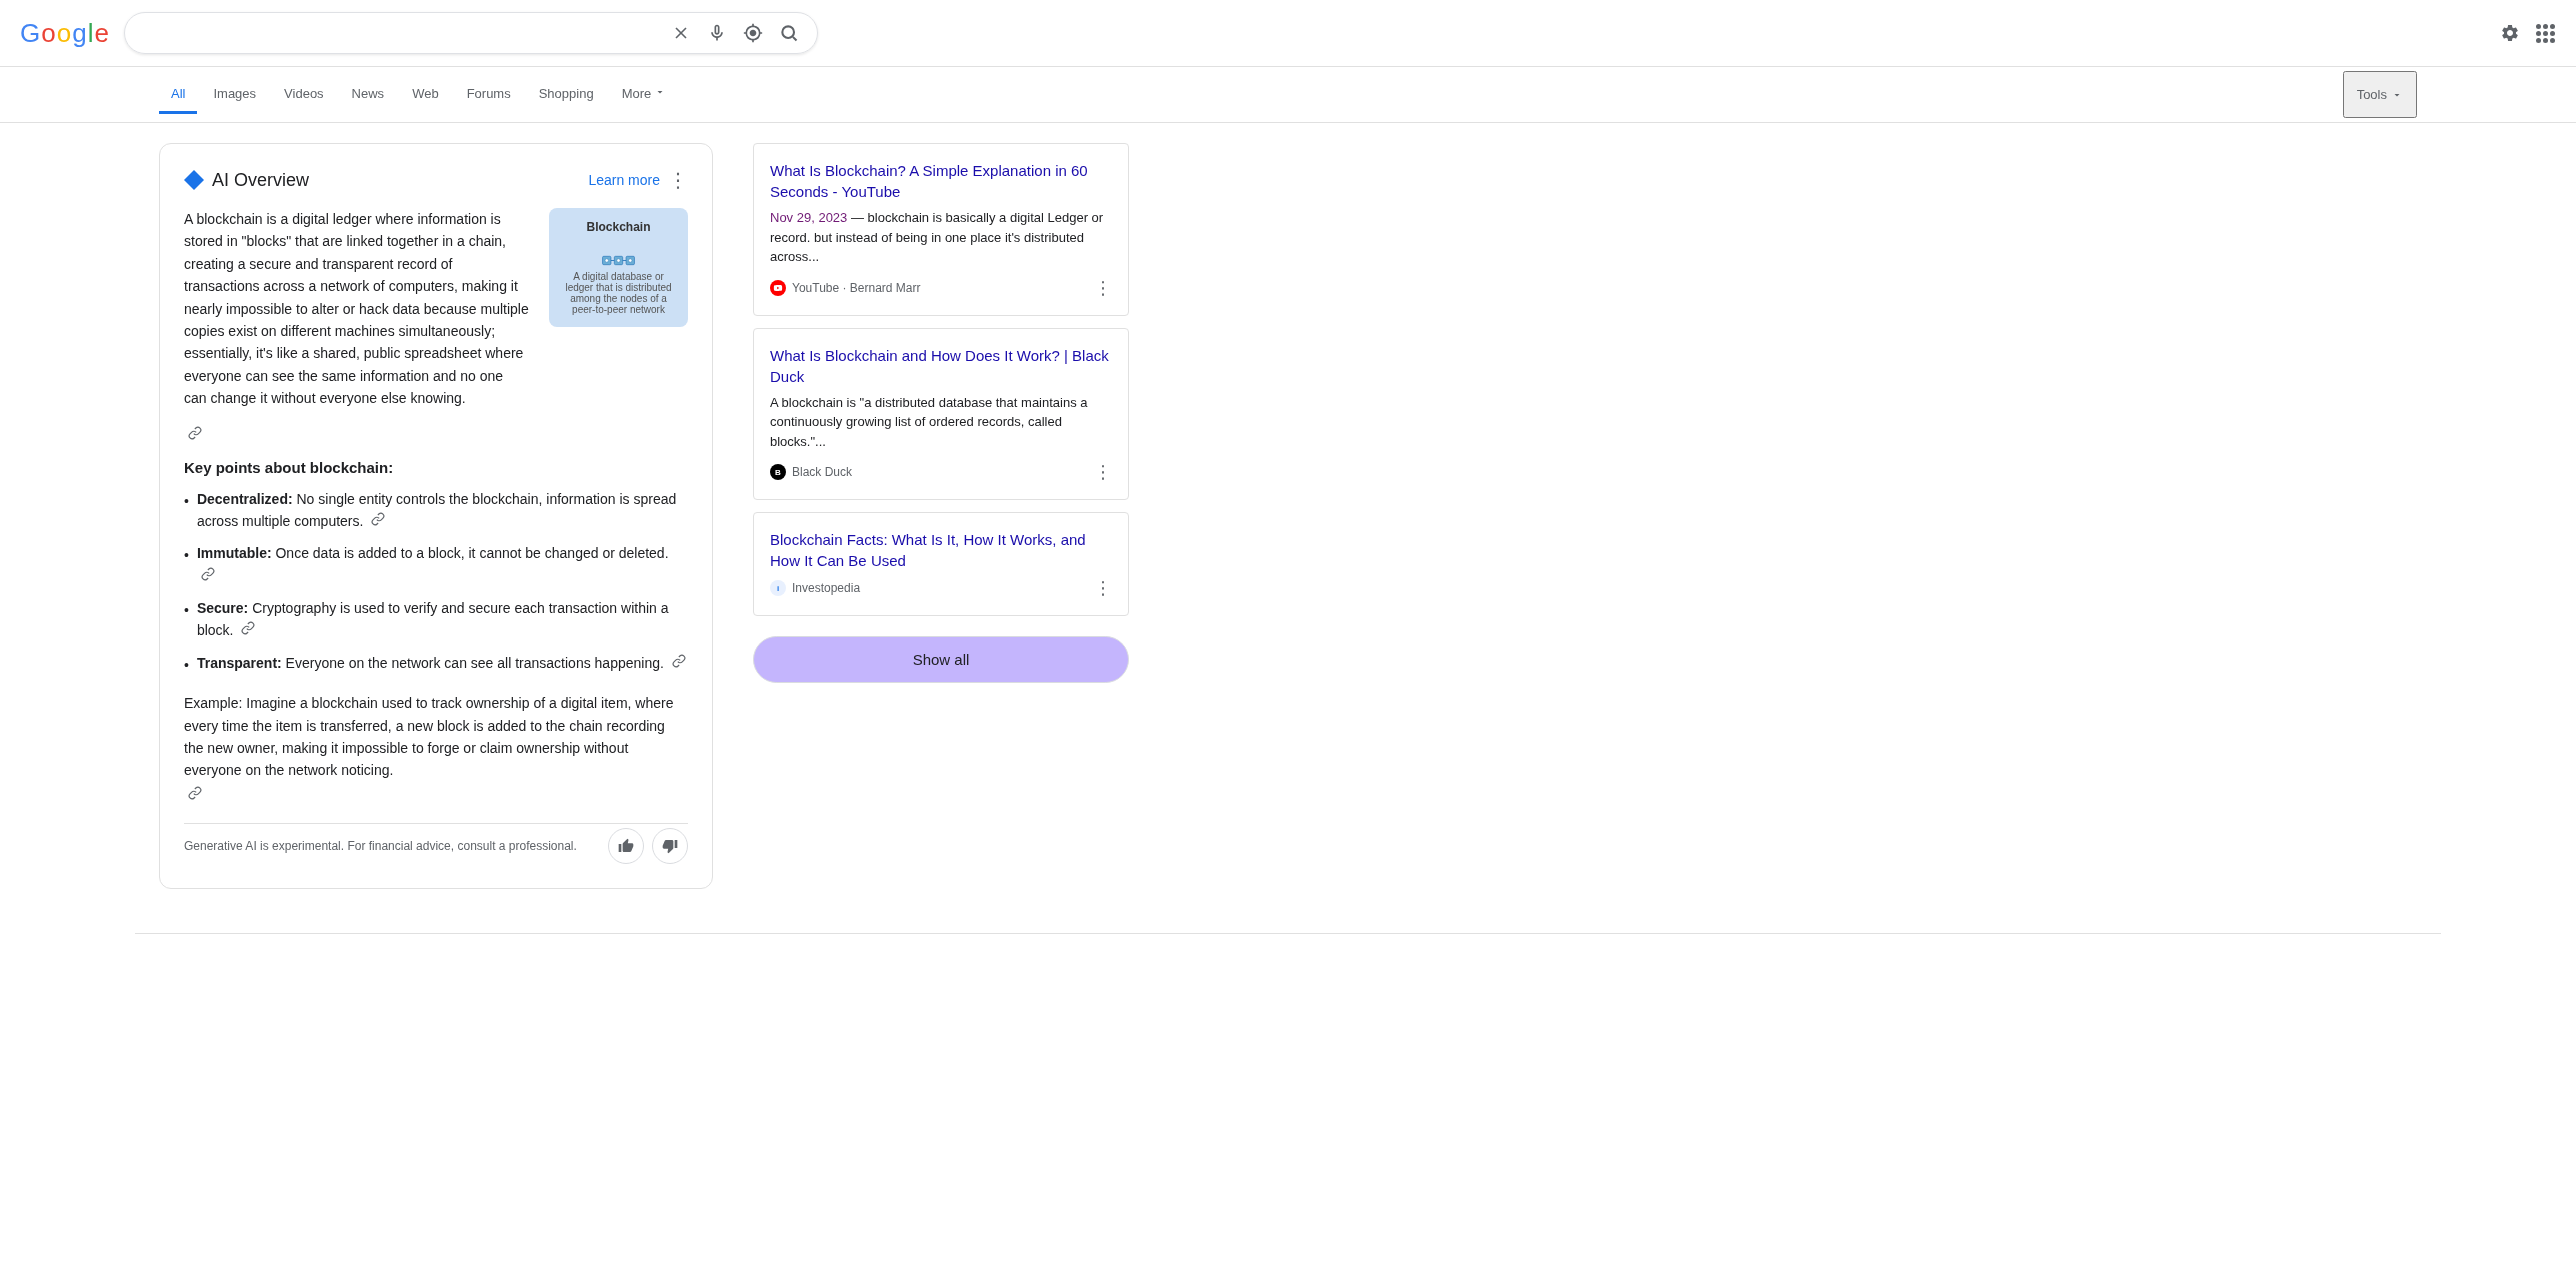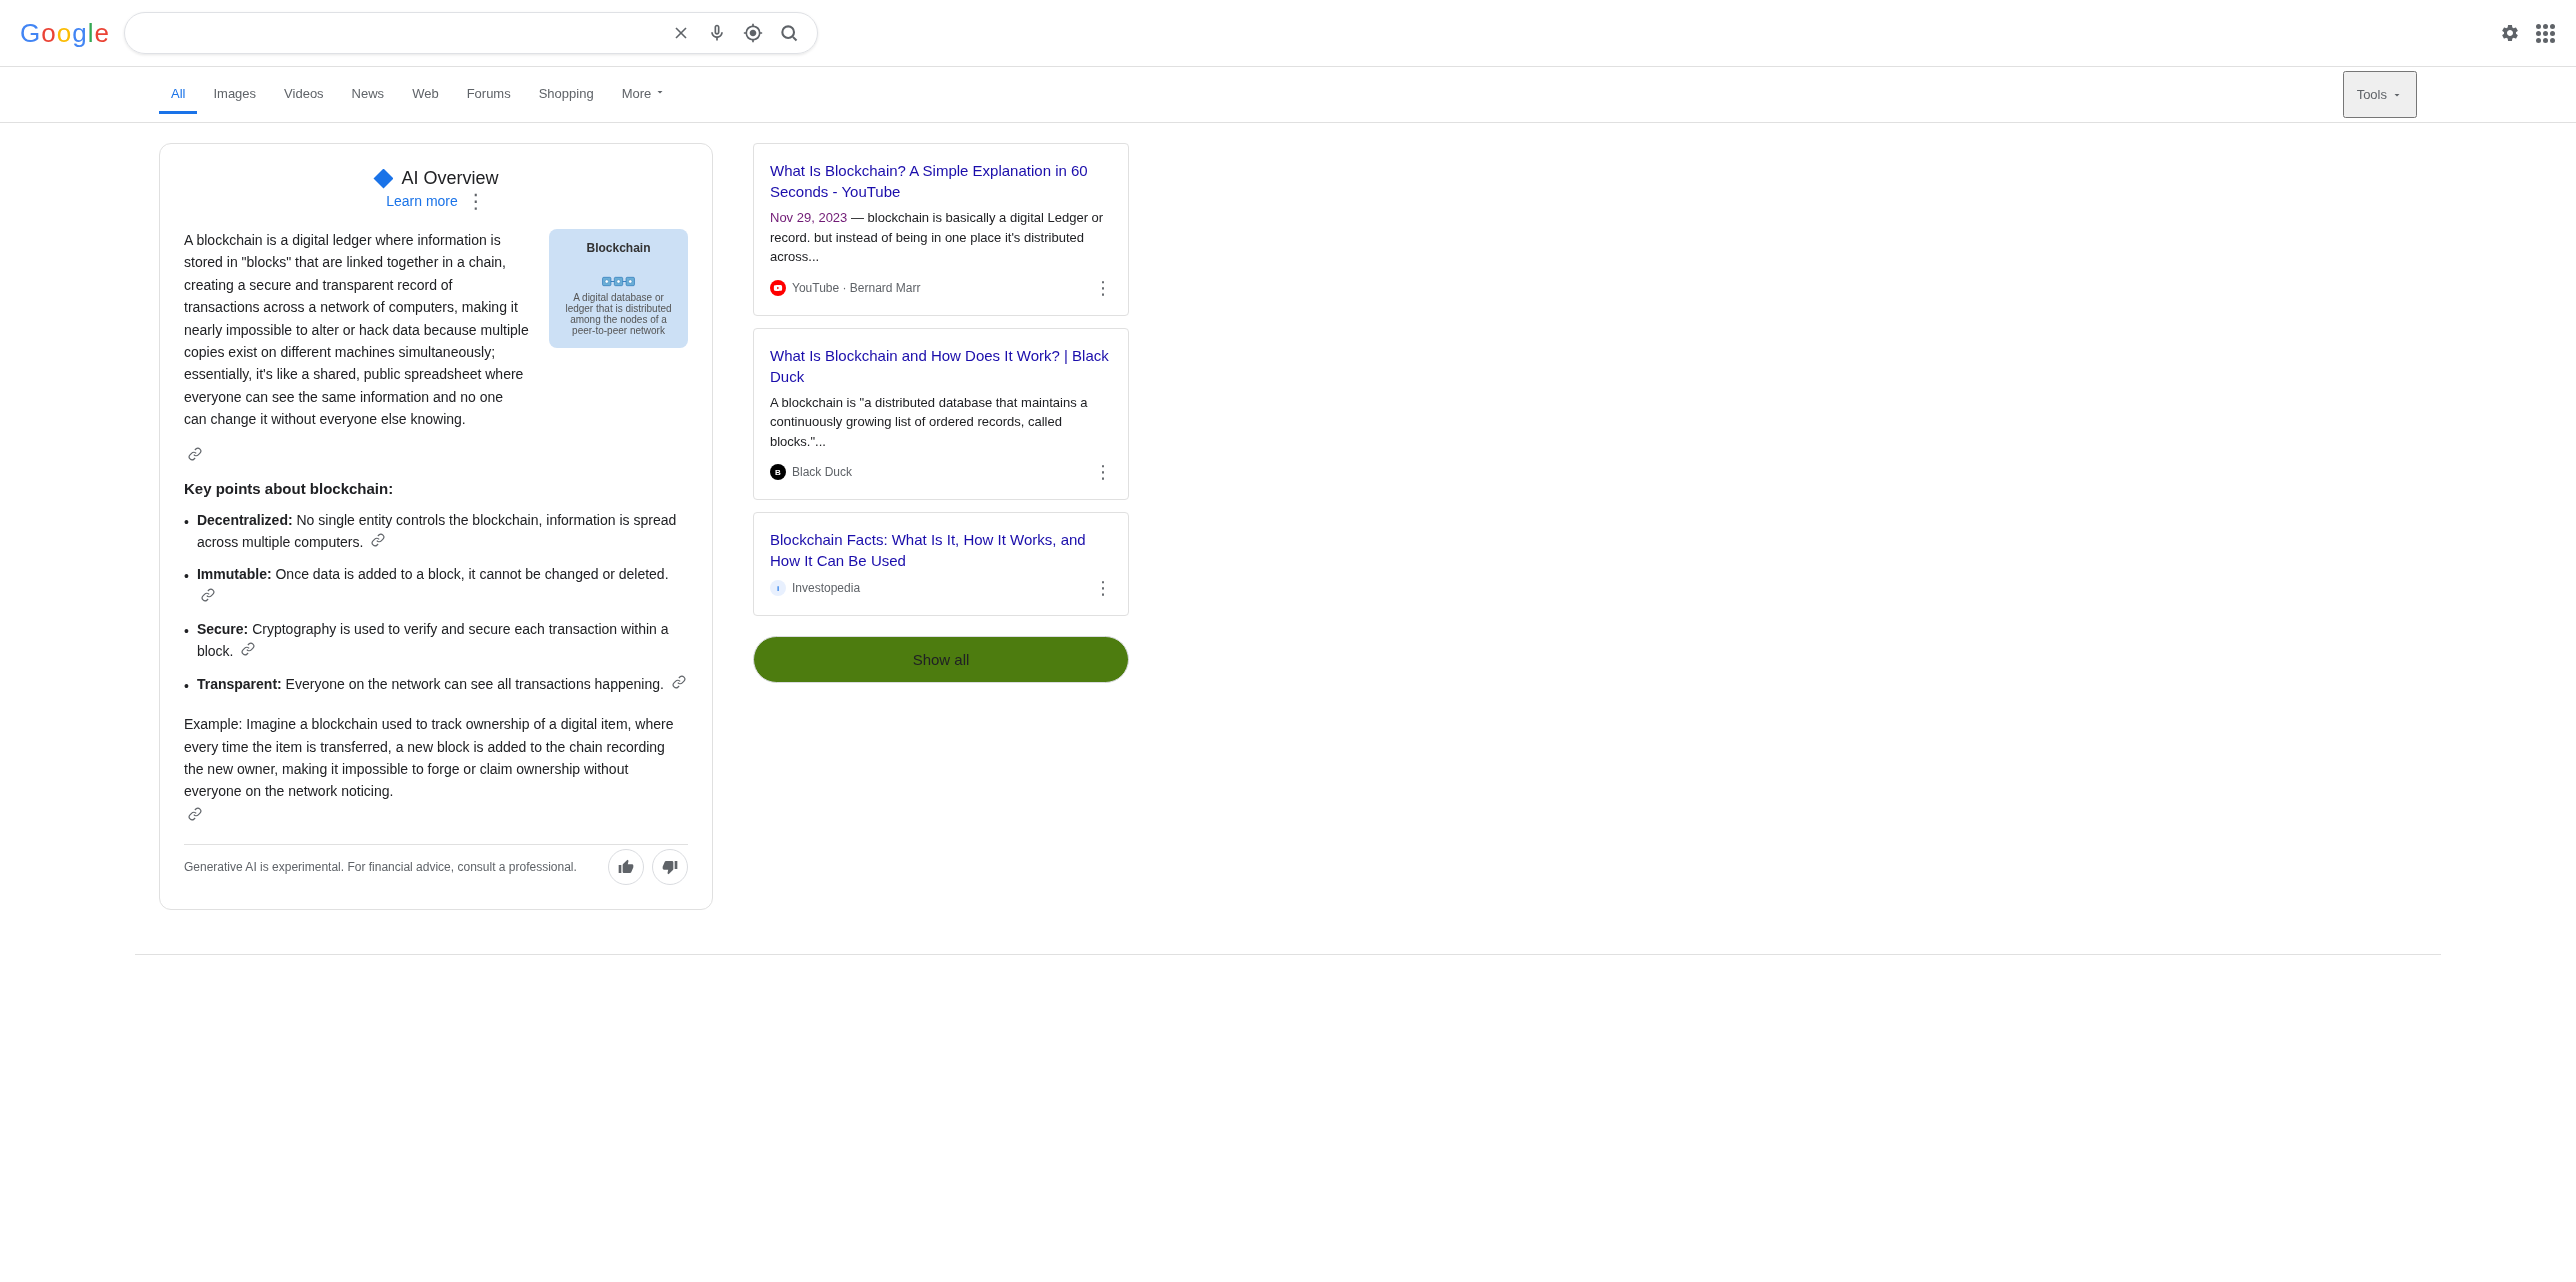--- a/index.html
+++ b/index.html
@@ -29,21 +29,21 @@
     .nav-right { margin-left: auto; }
     .tools-btn { padding: 14px 12px; font-size: 13px; color: #5f6368; cursor: pointer; display: flex; align-items: center; gap: 4px; }
 
     
     .main { display: flex; padding: 20px 159px; gap: 40px; max-width: 1288px; }
     .left-col { flex: 1; max-width: 753px; }
     .right-col { width: 376px; flex-shrink: 0; }
 
     
     .ai-overview { border: 1px solid #e0e0e0; border-radius: 12px; padding: 24px; margin-bottom: 24px; }
-    .ai-header { display: flex; align-items: center; justify-content: space-between; margin-bottom: 16px; flex-direction: column; }
+    .ai-header { display: flex; align-items: center; justify-content: space-between; margin-bottom: 16px; }
     .ai-title { display: flex; align-items: center; gap: 8px; font-size: 18px; font-weight: 500; }
     .ai-diamond { width: 20px; height: 20px; background: #1a73e8; clip-path: polygon(50% 0%, 100% 50%, 50% 100%, 0% 50%); }
     .ai-header-right { display: flex; align-items: center; gap: 8px; }
     .learn-more { font-size: 14px; color: #1a73e8; cursor: pointer; }
     .more-icon { color: #5f6368; cursor: pointer; font-size: 20px; }
 
     .ai-body { display: flex; gap: 20px; }
     .ai-text-area { flex: 1; }
     .ai-text { font-size: 14px; line-height: 1.6; color: #202124; margin-bottom: 16px; }
     .ai-image { width: 139px; flex-shrink: 0; }
@@ -69,21 +69,21 @@
     .source-title { font-size: 15px; font-weight: 500; color: #1a0dab; margin-bottom: 6px; cursor: pointer; line-height: 1.4; }
     .source-snippet { font-size: 13px; color: #202124; line-height: 1.5; margin-bottom: 10px; }
     .source-meta { display: flex; align-items: center; justify-content: space-between; }
     .source-site { display: flex; align-items: center; gap: 6px; font-size: 12px; color: #5f6368; }
     .site-favicon { width: 16px; height: 16px; border-radius: 50%; display: flex; align-items: center; justify-content: center; font-size: 9px; font-weight: bold; }
     .yt-fav { background: #FF0000; color: white; }
     .bd-fav { background: #000; color: white; border-radius: 50%; }
     .inv-fav { background: #e8f0fe; color: #1a73e8; border-radius: 50%; }
     .source-more { color: #5f6368; cursor: pointer; font-size: 18px; }
 
-    .show-all-btn { width: 100%; padding: 14px; border: 1px solid #dadce0; border-radius: 24px; background: #4d7c0f; font-size: 15px; color: #202124; cursor: pointer; margin-top: 8px; }
+    .show-all-btn { width: 100%; padding: 14px; border: 1px solid #dadce0; border-radius: 24px; background: #c4b5fd; font-size: 15px; color: #202124; cursor: pointer; margin-top: 8px; }
 
     
     .divider { height: 1px; background: #e0e0e0; margin: 0 -24px; }
 
     
     .grid-icon { display: grid; grid-template-columns: repeat(3, 5px); gap: 2px; width: 18px; height: 18px; }
     .grid-dot { width: 5px; height: 5px; border-radius: 50%; background: #5f6368; }
   </style>
 </head>
 <body>

